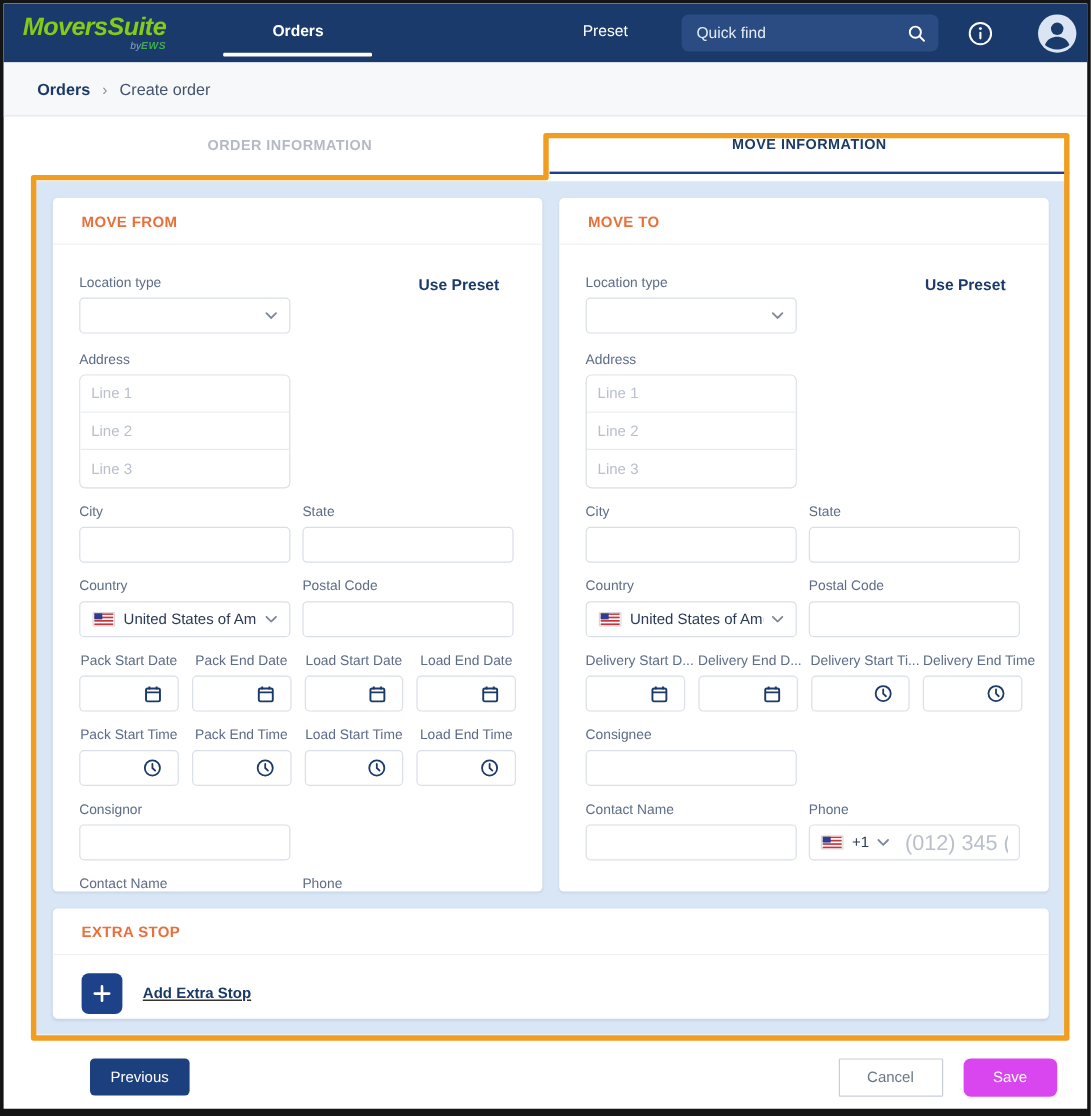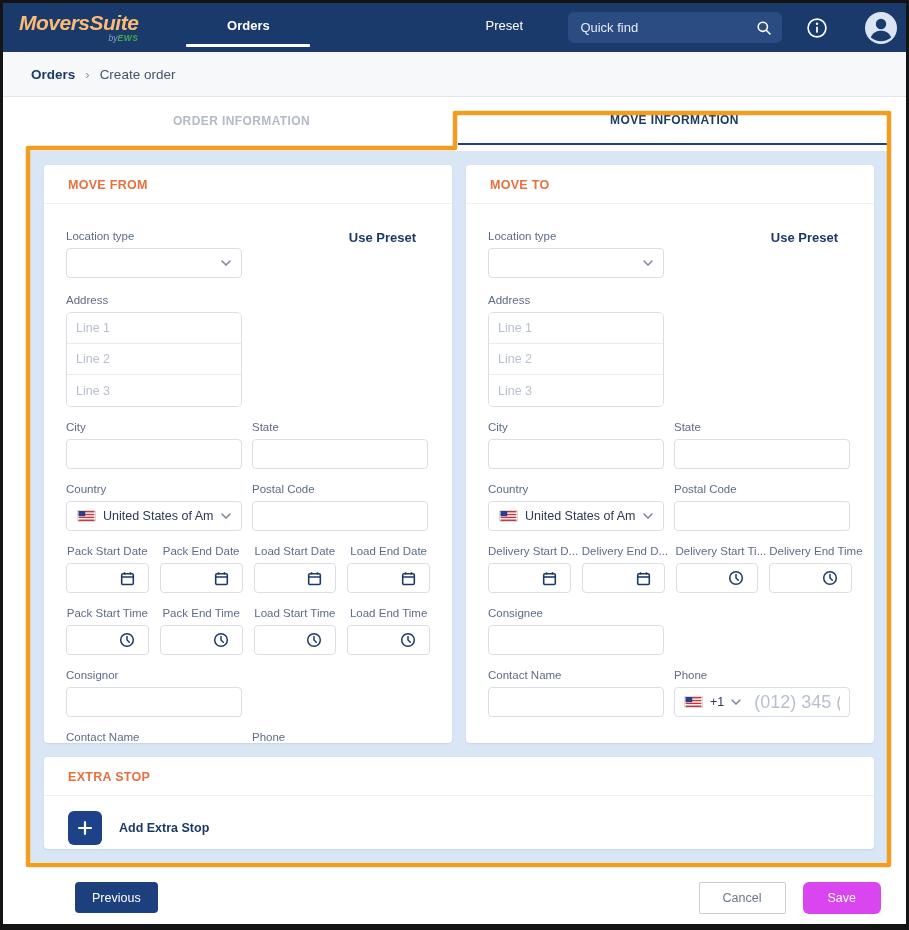--- a/index.html
+++ b/index.html
@@ -3,21 +3,21 @@
 <meta charset="utf-8">
 <style>
   * { margin:0; padding:0; box-sizing:border-box; font-family:"Liberation Sans", sans-serif; }
   body { background:#222; }
   .page { position:relative; width:909px; height:930px; margin:0 auto; background:#fff;
           border:3px solid #141414; border-bottom-width:6px; overflow:hidden; }
 
   
   .header { height:49px; background:#1a3a6b; display:flex; align-items:center; padding:0 20px 0 16px; }
   .logo { display:flex; flex-direction:column; align-items:flex-end; line-height:1; margin-right:46px; }
-  .logo .brand { color:#fdba74; font-size:21px; font-weight:700; font-style:italic; letter-spacing:-0.5px; }
+  .logo .brand { color:#84cc16; font-size:21px; font-weight:700; font-style:italic; letter-spacing:-0.5px; }
   .logo .byline { font-size:8.5px; margin-top:1px; font-style:italic; }
   .logo .byline .by { color:#8fa2c0; }
   .logo .byline .co { color:#3fae49; font-weight:800; letter-spacing:.5px; }
   .nav { display:flex; height:49px; }
   .nav-item { width:128px; text-align:center; color:#fff; font-size:13px; line-height:46px; position:relative; cursor:pointer; }
   .nav-item.active { font-weight:700; }
   .nav-item.active .under { position:absolute; left:2px; right:2px; bottom:5px; height:3px; background:#fff; border-radius:1px; }
   .nav-gap { width:128px; }
   .search { margin-left:auto; width:236px; height:31px; background:#2a4c82; border-radius:6px;
             display:flex; align-items:center; padding:0 10px 0 12px; }
@@ -71,21 +71,21 @@
   .use-preset { margin-left:auto; margin-right:14px; color:#1b3a68; font-size:13px; font-weight:700; cursor:pointer; }
   .country-box { gap:7px; justify-content:flex-start; }
   .country-text { flex:1; white-space:nowrap; overflow:hidden; color:#2b3a55; font-size:12.5px; }
   .phone-box { display:flex; align-items:center; gap:7px; padding:0 9px; cursor:text; }
   .phone-code { color:#2b3a55; font-size:12.5px; }
   .phone-ph { flex:1; color:#b9c0cc; font-size:18px; white-space:nowrap; overflow:hidden; margin-left:6px; }
   .flag { flex:0 0 auto; border:1px solid rgba(0,0,0,.15); border-radius:1px; display:block; }
 
   
   .extra-card { margin-top:14px; height:92px; }
-  .extra-body { display:flex; align-items:center; gap:17px; padding:15px 24px; }
+  .extra-body { display:flex; align-items:center; gap:17px; padding:15px 24px;text-decoration:underline; }
   .plus-btn { width:34px; height:34px; background:#1d4289; border:none; border-radius:6px;
               display:flex; align-items:center; justify-content:center; cursor:pointer; }
   .add-label { color:#1b3a68; font-size:12.5px; font-weight:700; cursor:pointer; }
 
   
   .footer { display:flex; align-items:flex-start; padding:20px 25px 0 27px; }
   .btn { border:none; border-radius:4px; font-size:12.5px; cursor:pointer;margin-left:45px; }
   .btn-previous { background:#1c3f7d; color:#fff; height:31px; padding:0 17px; }
   .btn-cancel { margin-left:auto; background:#fff; border:1px solid #c9ced6; color:#6b7688;
                 height:32px; padding:0 23px; border-radius:1px; }

